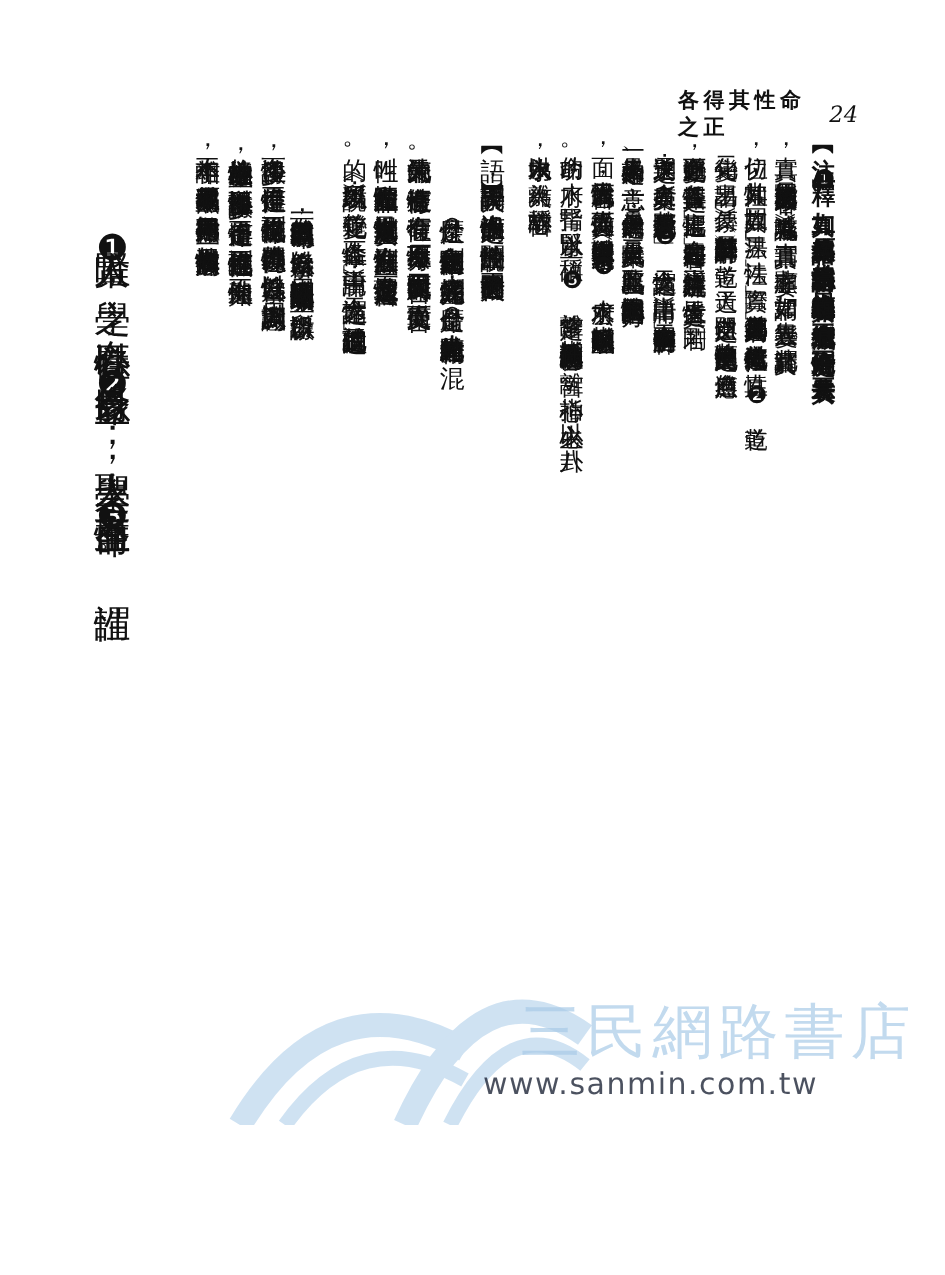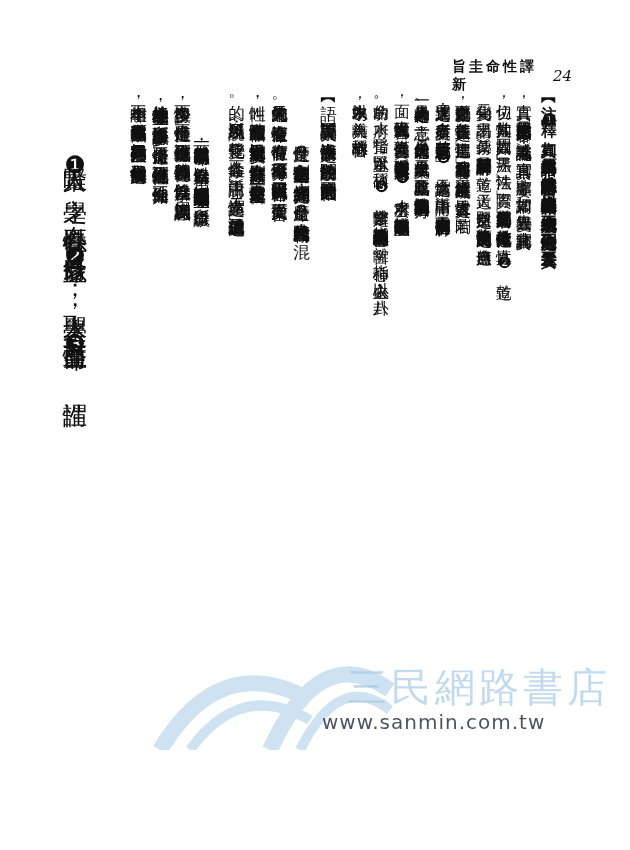--- a/index.html
+++ b/index.html
@@ -41,21 +41,21 @@
     .wm-url {
       position: absolute; left: 322px; top: 710px;
       font-family: "DejaVu Sans", sans-serif; font-size: 20px; color: #0f172a;
       opacity: 0.75; pointer-events: none; letter-spacing: 1px;
     }
   </style>
 </head>
 <body>
 
 <div class="header">
-  <span>旨圭命性譯新</span>
+  <span>各得其性命之正</span>
   <span class="pg">24</span>
 </div>
 
 <div class="col label" style="left:539px;">【注　釋】❶真如　原為佛教用語。佛教認為用語言、思維等表達事物的真相，總不免有所增減，不能恰到好處，要表示其</div>
 <div class="col" style="left:514px;">真實，只能用照本來樣子的「如」來形容。《成唯識論》卷九：「真謂真實，顯非虛妄；如謂如常，表無變異。謂此真實於一</div>
 <div class="col" style="left:494px;">切位，常如其性，故曰真如。」「法界」、「法性」、「實際」、「道個」等都是真如的異名。道教借此概念指道性、真性。❷乾道</div>
 <div class="col" style="left:474px;">變化二句　語出《易．彖傳》，是對乾卦（☰）卦辭的解釋。乾道，天道，即自然之道。萬物皆受自然之道的支配，適應自然</div>
 <div class="col" style="left:453px;">之道而變化運動，各得其性命之正。這裏把「性」、「命」連在一起同等看待，《十三經注疏》解釋是：「性者天生之質，若剛</div>
 <div class="col" style="left:433px;">柔遲速之別；命者人所稟受，若貴賤夭壽之屬是也。」❸天命之謂性　語出《中庸》。「天命」在中國哲學中有不同的解釋，</div>
 <div class="col" style="left:412px;">一是人格神之天的命令、意志；二是自然之天的規律；三是先天自然稟賦。此處取第三義，認為性與命是同一問題的兩個方</div>

